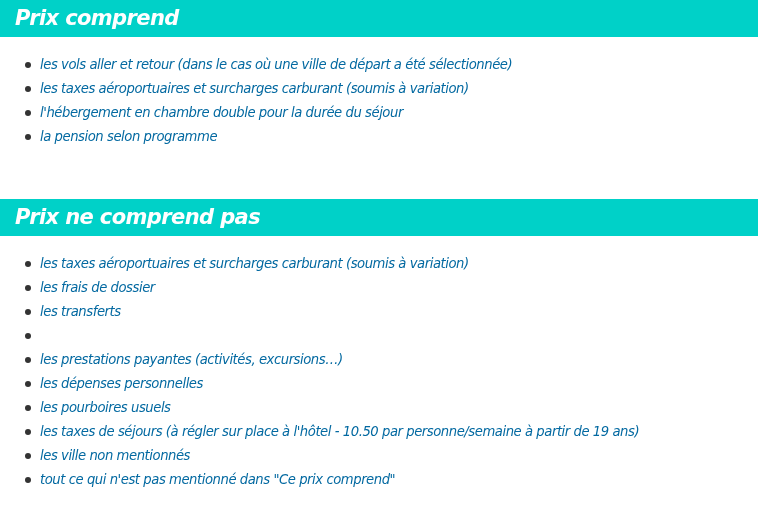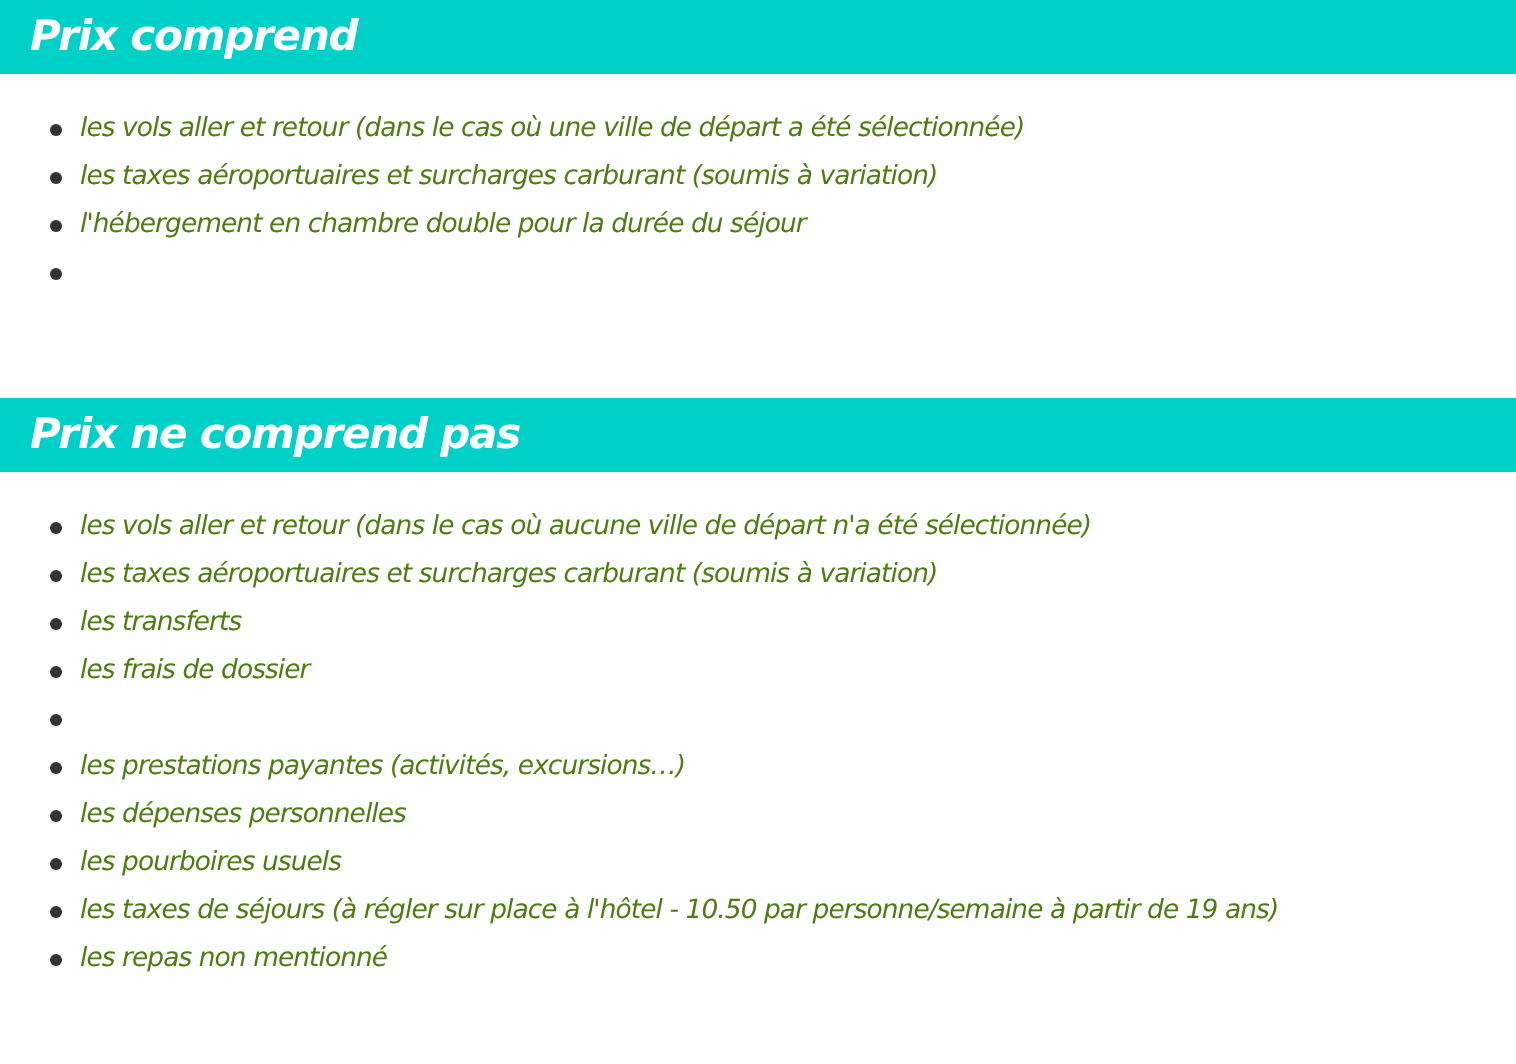--- a/index.html
+++ b/index.html
@@ -41,21 +41,21 @@
     }
     .list li {
       position: relative;
       height: 24px;
       line-height: 24px;
       padding-left: 40px;
       font-family: "DejaVu Sans", sans-serif;
       font-style: italic;
       font-size: 13.2px;
       letter-spacing: -0.45px;
-      color: #4d7c0f;
+      color: #0369a1;
       white-space: nowrap;
     }
     .list li .bullet {
       position: absolute;
       left: 25px;
       top: 9px;
       width: 6px;
       height: 6px;
       border-radius: 50%;
       background: #333333;
@@ -65,31 +65,31 @@
 <body>
 
 <div class="section-header" style="top:0;">
   <h2>Prix comprend</h2>
 </div>
 
 <ul class="list" style="top:53px;">
   <li><span class="bullet"></span><span>les vols aller et retour (dans le cas où une ville de départ a été sélectionnée)</span></li>
   <li><span class="bullet"></span><span>les taxes aéroportuaires et surcharges carburant (soumis à variation)</span></li>
   <li><span class="bullet"></span><span>l'hébergement en chambre double pour la durée du séjour</span></li>
-  <li><span class="bullet"></span></li>
+  <li><span class="bullet"></span><span>la pension selon programme</span></li>
 </ul>
 
 <div class="section-header" style="top:199px;">
   <h2>Prix ne comprend pas</h2>
 </div>
 
 <ul class="list" style="top:252px;">
-  <li><span class="bullet"></span><span>les vols aller et retour (dans le cas où aucune ville de départ n'a été sélectionnée)</span></li>
   <li><span class="bullet"></span><span>les taxes aéroportuaires et surcharges carburant (soumis à variation)</span></li>
+  <li><span class="bullet"></span><span>les frais de dossier</span></li>
   <li><span class="bullet"></span><span>les transferts</span></li>
-  <li><span class="bullet"></span><span>les frais de dossier</span></li>
   <li><span class="bullet"></span></li>
   <li><span class="bullet"></span><span>les prestations payantes (activités, excursions…)</span></li>
   <li><span class="bullet"></span><span>les dépenses personnelles</span></li>
   <li><span class="bullet"></span><span>les pourboires usuels</span></li>
   <li><span class="bullet"></span><span>les taxes de séjours (à régler sur place à l'hôtel - 10.50 par personne/semaine à partir de 19 ans)</span></li>
-  <li><span class="bullet"></span><span>les repas non mentionné</span></li>
+  <li><span class="bullet"></span><span>les ville non mentionnés</span></li>
+  <li><span class="bullet"></span><span>tout ce qui n'est pas mentionné dans "Ce prix comprend"</span></li>
 </ul>
 
 </body></html>

